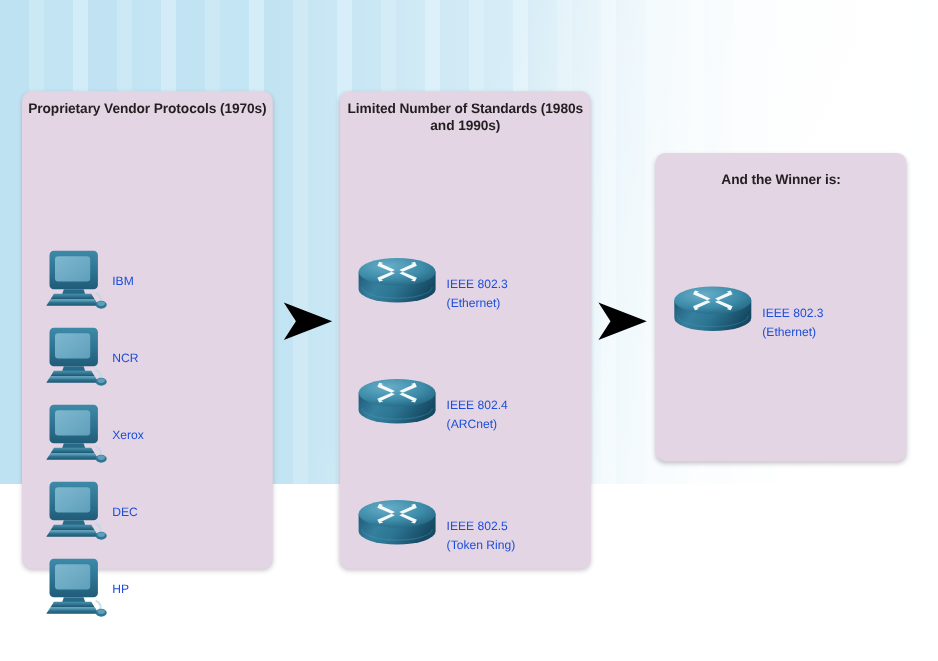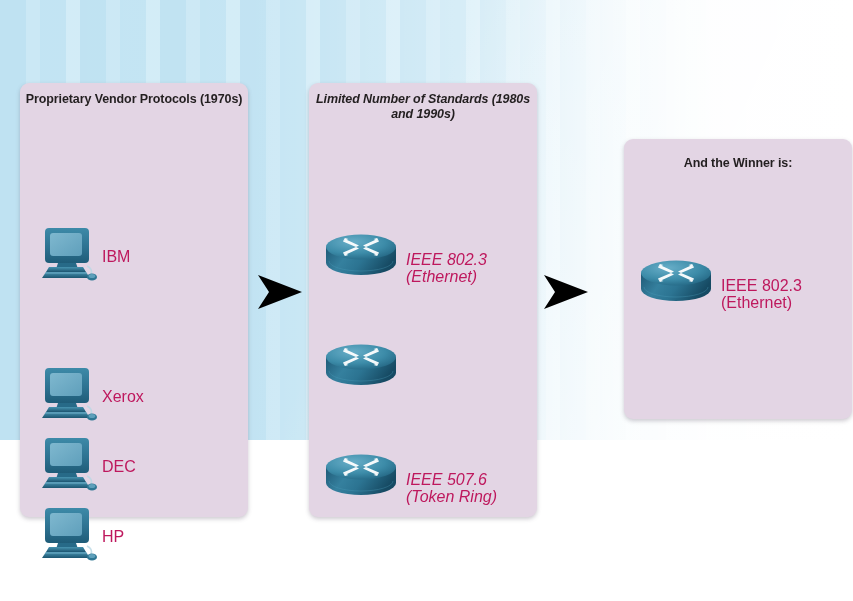--- a/index.html
+++ b/index.html
@@ -46,22 +46,22 @@
   
   .panel {
     position: absolute;
     background: #e3d5e4;
     border-radius: 9px;
     box-shadow: 0 2px 4px rgba(90,80,100,0.30);
     box-sizing: border-box;
     z-index: 2;
   }
   #panel-vendors { left: 20px;  top: 83px;  width: 228px; height: 434px; }
-  #panel-standards { left: 309px; top: 83px;  width: 228px; height: 434px; font-style: italic; }
-  #panel-winner  { left: 596px; top: 139px; width: 228px; height: 280px; margin-left: 28px; }
+  #panel-standards { left: 309px; top: 83px;  width: 228px; height: 434px; }
+  #panel-winner  { left: 596px; top: 139px; width: 228px; height: 280px; }
 
   .panel-title {
     position: absolute;
     left: 0; right: 0;
     text-align: center;
     font-size: 12.5px;
     font-weight: bold;
     color: #231f20;
     line-height: 15px;
     letter-spacing: -0.1px;
@@ -70,22 +70,22 @@
   #panel-standards .panel-title { top: 9px; }
   #panel-winner .panel-title { top: 17px; }
 
   
   .row {
     position: absolute;
     display: flex;
     align-items: center;
   }
   .row-label {
-    font-size: 16px;
-    color: #be185d;
+    font-size: 11px;
+    color: #1d4ed8;
     line-height: 17px;
     white-space: pre-line;
   }
 
   
   .pc-row { left: 22px; width: 200px; height: 62px; }
   .pc-row .row-label { margin-left: 60px; }
 
   
   .rt-row { left: 14px; width: 212px; height: 54px; align-items: flex-end; }
@@ -156,20 +156,36 @@
           <path d="M4 47 h40 l1.4 2 h-42.8 z" fill="#6aa9c2" opacity="0.55"></path>
 
           <path d="M45 41 q6 3 4 8" stroke="#b9d8e4" stroke-width="1.6" fill="none" opacity="0.8"></path>
           <ellipse cx="50" cy="52" rx="5" ry="3.6" fill="#2e7693"></ellipse>
           <ellipse cx="50" cy="51" rx="3.4" ry="2.1" fill="#5ea0bb"></ellipse>
         </svg>
       </span>
       <span class="row-label">IBM</span>
     </div>
 
+    <div class="row pc-row" style="top:212px">
+      <span class="pc-icon">
+        <svg width="56" height="60" viewBox="0 0 56 60">
+          <path d="M7 3 h36 a4 4 0 0 1 4 4 v27 a4 4 0 0 1 -4 4 h-36 a4 4 0 0 1 -4 -4 v-27 a4 4 0 0 1 4 -4 z" fill="url(#pcCaseG)"></path>
+          <rect x="8" y="8" width="32" height="23" rx="3" fill="url(#pcScreenG)"></rect>
+          <path d="M16 38 h18 l2 6 h-22 z" fill="#276a88"></path>
+          <path d="M7 42 h34 l3 5 h-40 z" fill="url(#pcBaseG)"></path>
+          <path d="M4 47 h40 l4 6 h-48 z" fill="url(#pcBaseG)"></path>
+          <path d="M4 47 h40 l1.4 2 h-42.8 z" fill="#6aa9c2" opacity="0.55"></path>
+          <path d="M45 41 q6 3 4 8" stroke="#b9d8e4" stroke-width="1.6" fill="none" opacity="0.8"></path>
+          <ellipse cx="50" cy="52" rx="5" ry="3.6" fill="#2e7693"></ellipse>
+          <ellipse cx="50" cy="51" rx="3.4" ry="2.1" fill="#5ea0bb"></ellipse>
+        </svg>
+      </span>
+      <span class="row-label">NCR</span>
+    </div>
 
     <div class="row pc-row" style="top:282px">
       <span class="pc-icon">
         <svg width="56" height="60" viewBox="0 0 56 60">
           <path d="M7 3 h36 a4 4 0 0 1 4 4 v27 a4 4 0 0 1 -4 4 h-36 a4 4 0 0 1 -4 -4 v-27 a4 4 0 0 1 4 -4 z" fill="url(#pcCaseG)"></path>
           <rect x="8" y="8" width="32" height="23" rx="3" fill="url(#pcScreenG)"></rect>
           <path d="M16 38 h18 l2 6 h-22 z" fill="#276a88"></path>
           <path d="M7 42 h34 l3 5 h-40 z" fill="url(#pcBaseG)"></path>
           <path d="M4 47 h40 l4 6 h-48 z" fill="url(#pcBaseG)"></path>
           <path d="M4 47 h40 l1.4 2 h-42.8 z" fill="#6aa9c2" opacity="0.55"></path>
@@ -276,41 +292,43 @@
             <path d="M53 8.5 L40 14.5 L43 16 L56 10.5 Z"></path>
             <path d="M56 10.5 L54.2 7.0 L50.6 8.0 Z"></path>
             <path d="M23 23.5 L36 17.5 L33 16 L20 21.5 Z"></path>
             <path d="M20 21.5 L21.8 25.0 L25.4 24.0 Z"></path>
             <path d="M53 23.5 L40 17.5 L43 16 L56 21.5 Z"></path>
             <path d="M56 21.5 L54.2 25.0 L50.6 24.0 Z"></path>
           </g>
           <path d="M6 30 a32 10 0 0 0 64 0" fill="none" stroke="#4a9ab8" stroke-width="1" opacity="0.35"></path>
         </svg>
       </span>
+      <span class="row-label">IEEE 802.4
+(ARCnet)</span>
     </div>
 
     <div class="row rt-row" style="top:368px">
       <span class="rt-icon">
         <svg width="76" height="52" viewBox="0 0 76 52">
           <path d="M3 16 v16 a35 12 0 0 0 70 0 v-16 z" fill="url(#rtBodyG)"></path>
           <ellipse cx="38" cy="16" rx="35" ry="12.5" fill="url(#rtTopG)"></ellipse>
           <g fill="#ffffff" opacity="0.95">
             <path d="M23 8.5 L36 14.5 L33 16 L20 10.5 Z"></path>
             <path d="M20 10.5 L21.8 7.0 L25.4 8.0 Z"></path>
             <path d="M53 8.5 L40 14.5 L43 16 L56 10.5 Z"></path>
             <path d="M56 10.5 L54.2 7.0 L50.6 8.0 Z"></path>
             <path d="M23 23.5 L36 17.5 L33 16 L20 21.5 Z"></path>
             <path d="M20 21.5 L21.8 25.0 L25.4 24.0 Z"></path>
             <path d="M53 23.5 L40 17.5 L43 16 L56 21.5 Z"></path>
             <path d="M56 21.5 L54.2 25.0 L50.6 24.0 Z"></path>
           </g>
           <path d="M6 30 a32 10 0 0 0 64 0" fill="none" stroke="#4a9ab8" stroke-width="1" opacity="0.35"></path>
         </svg>
       </span>
-      <span class="row-label">IEEE 507.6
+      <span class="row-label">IEEE 802.5
 (Token Ring)</span>
     </div>
   </div>
 
   <div class="flow-arrow" id="arrow-2">
     <svg width="48" height="40" viewBox="0 0 48 40">
       <path d="M2 3 L46 20 L2 37 L13 20 Z" fill="#000000"></path>
     </svg>
   </div>
 

